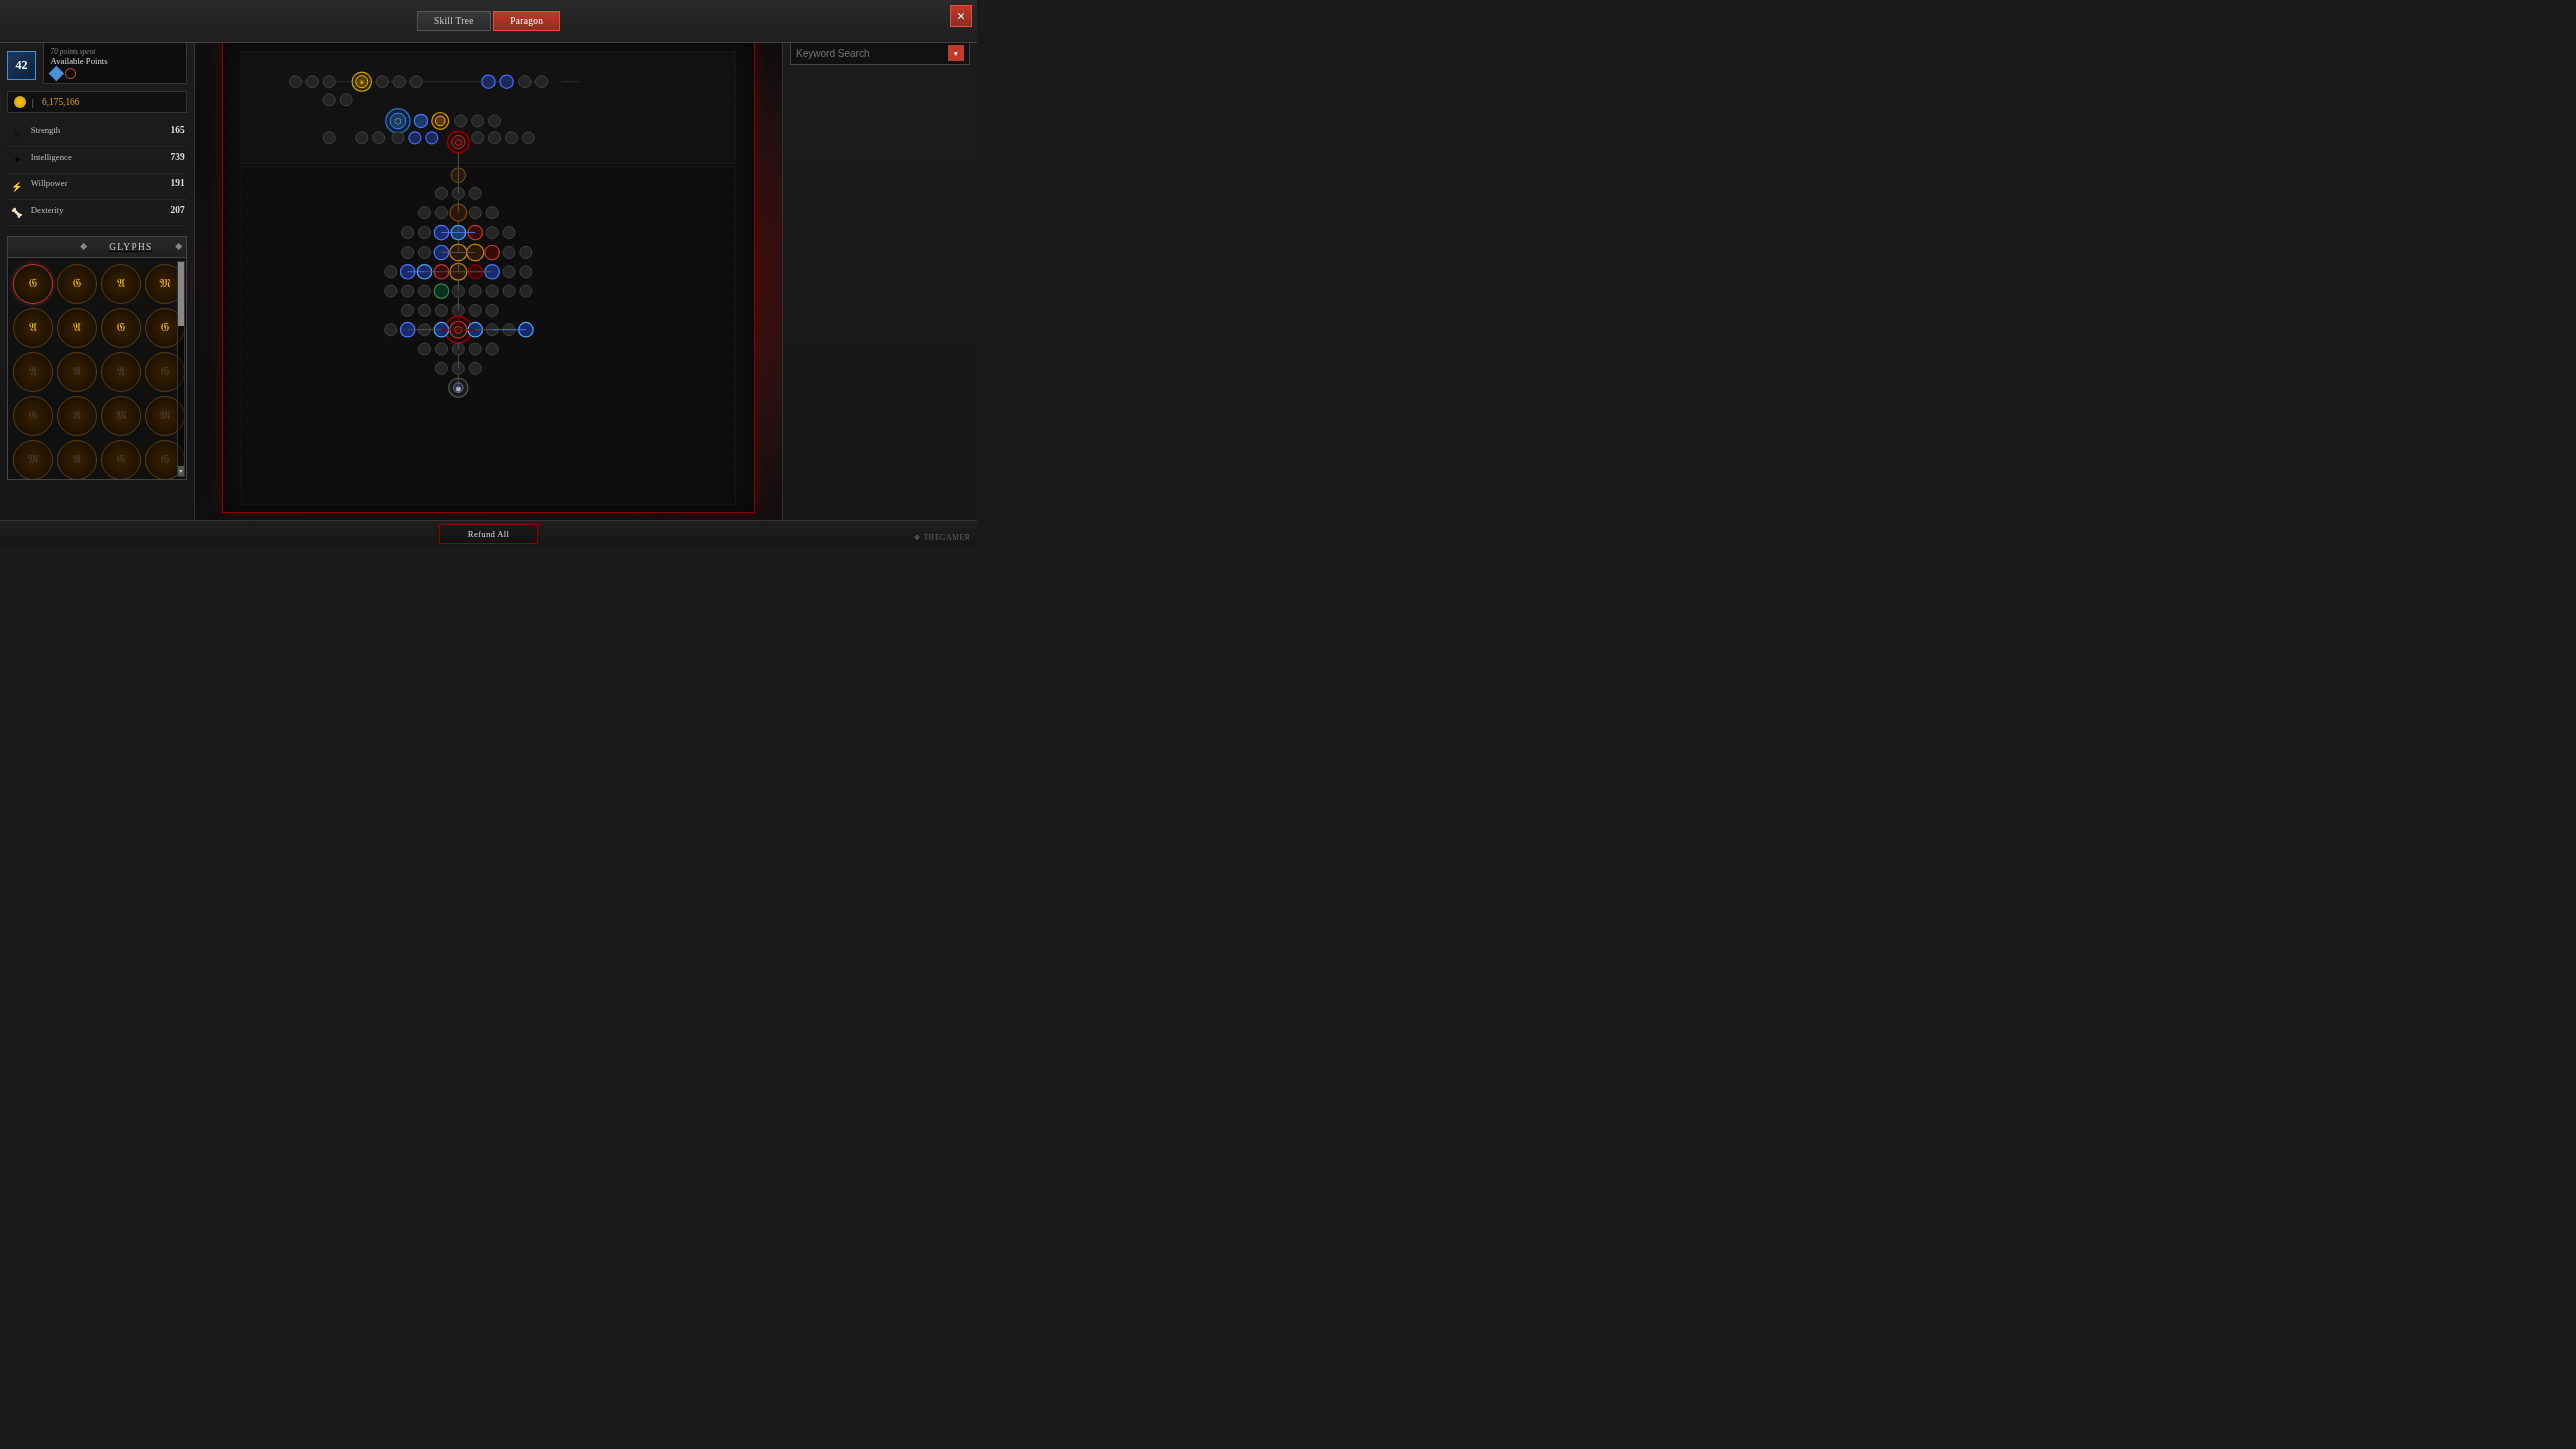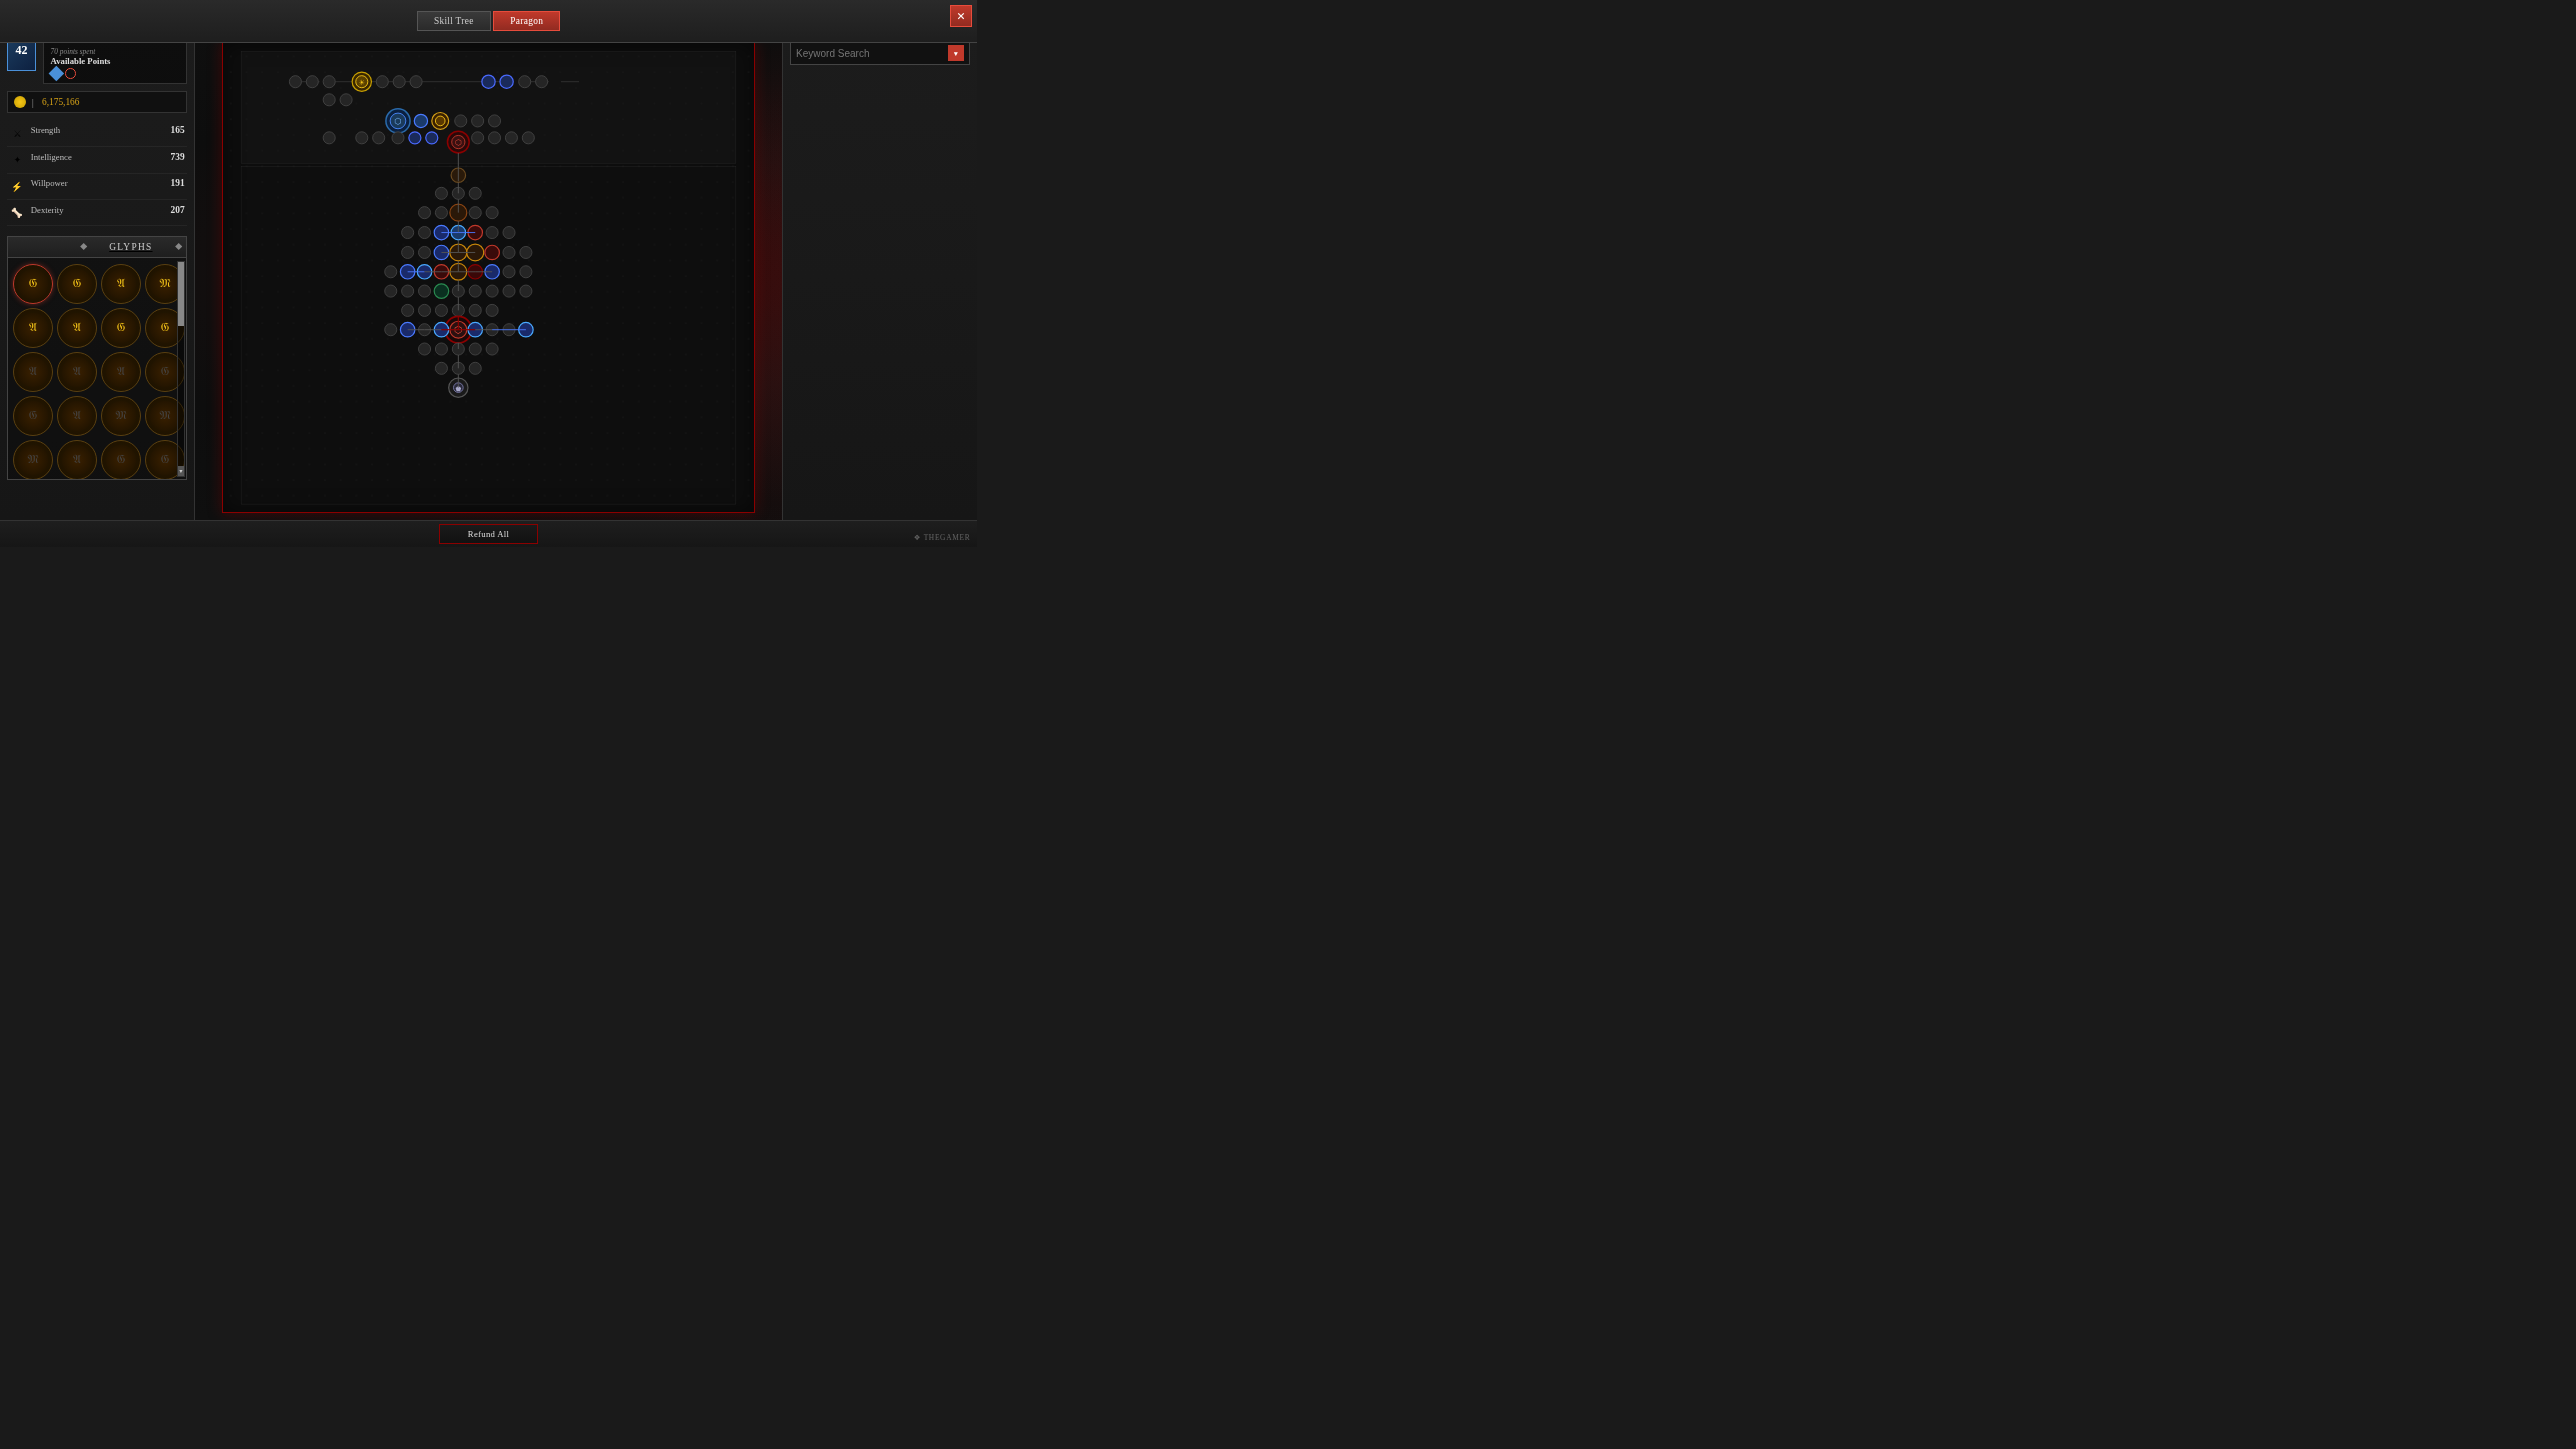--- a/index.html
+++ b/index.html
@@ -99,44 +99,46 @@
       gap: 6.7px;
       margin-bottom: 6.7px;
     }
 
     .level-badge {
       width: 29.5px;
       height: 29.5px;
       background: linear-gradient(135deg, #1a3a5c 0%, #0d2040 100%);
       border: 1.3px solid #4a90d9;
       display: flex;
+      align-items: center;
       justify-content: center;
       color: #fff;
       font-size: 12px;
       font-weight: bold;
       flex-shrink: 0;
+      margin-top: 9px;
     }
 
     .points-info {
       background: rgba(0,0,0,0.5);
       border: 0.7px solid #333;
       padding: 4px 6.7px;
       flex: 1;
     }
 
     .points-spent {
       font-size: 7.4px;
       color: #888;
       font-style: italic;
     }
 
     .available-points {
       font-size: 8.7px;
       color: #ddd;
-      font-weight: bold;
+      font-weight: normal;
       margin-bottom: 2.7px;
     }
 
     .icons-row {
       display: flex;
       gap: 4px;
       align-items: center;
     }
 
     .icon-diamond {

